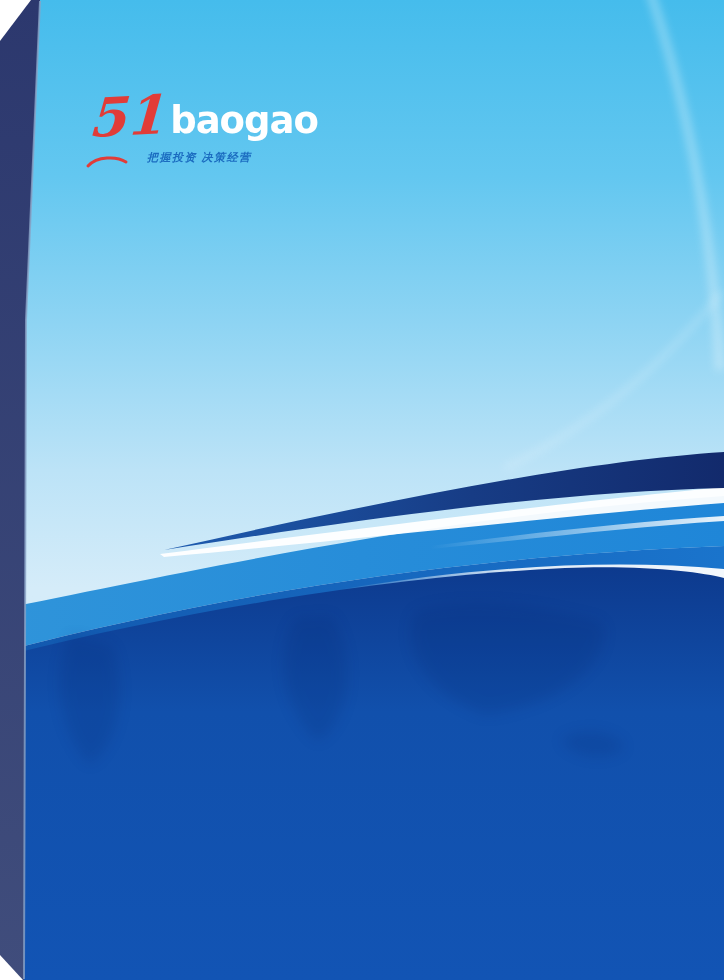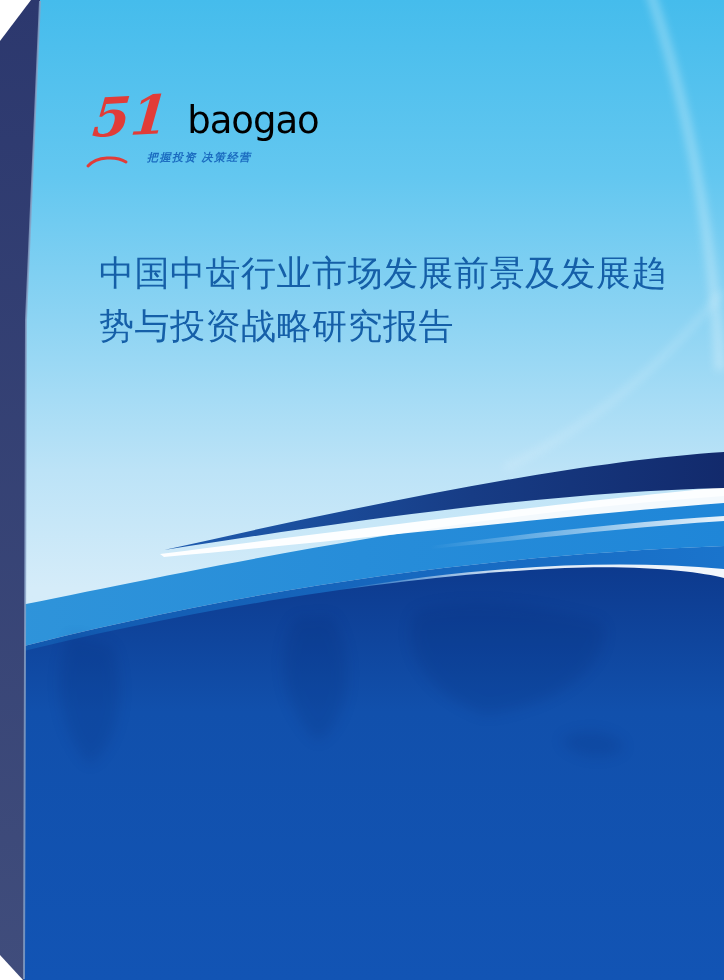--- a/index.html
+++ b/index.html
@@ -16,23 +16,23 @@
     position:absolute;left:93px;top:92px;z-index:3;
   }
   .logo-row{display:flex;align-items:flex-end;}
   .logo-mark{
     position:relative;
     font-family:"DejaVu Serif",serif;font-style:italic;font-weight:700;
     font-size:54px;line-height:0.92;color:#e13c38;
     transform:skewX(-8deg) rotate(-3deg);
   }
   .logo-word{
-    font-family:"DejaVu Sans",sans-serif;font-weight:400;
-    font-size:37px;line-height:1;color:#000000;letter-spacing:-1px;
-    margin-left:19px;padding-bottom:3px;
+    font-family:"DejaVu Sans",sans-serif;font-weight:700;
+    font-size:37px;line-height:1;color:#ffffff;letter-spacing:-1px;
+    margin-left:2px;padding-bottom:3px;
   }
   .logo-tagline{
     margin-top:8px;margin-left:54px;
     font-style:italic;font-weight:700;font-size:11px;
     color:#1b6cc0;letter-spacing:1.5px;white-space:nowrap;
   }
   .swash{position:absolute;left:-8px;bottom:-4px;}
   .title{
     position:absolute;left:99px;top:246px;width:582px;z-index:3;
     margin:0;font-weight:500;font-size:35px;line-height:53px;
@@ -121,15 +121,14 @@
     <div class="logo-row">
       <span class="logo-mark">51</span>
       <svg class="swash" width="44" height="16" viewBox="0 0 44 16">
         <path d="M3,13 C12,3 32,3 41,9" fill="none" stroke="#e13c38" stroke-width="3" stroke-linecap="round"></path>
       </svg>
       <span class="logo-word">baogao</span>
     </div>
     <div class="logo-tagline">把握投资 决策经营</div>
   </header>
 
-  <h1 class="title">中国中齿行业市场发展前景及发展趋势与投资战略研究报告</h1>
 
 </div>
 
 </body></html>

